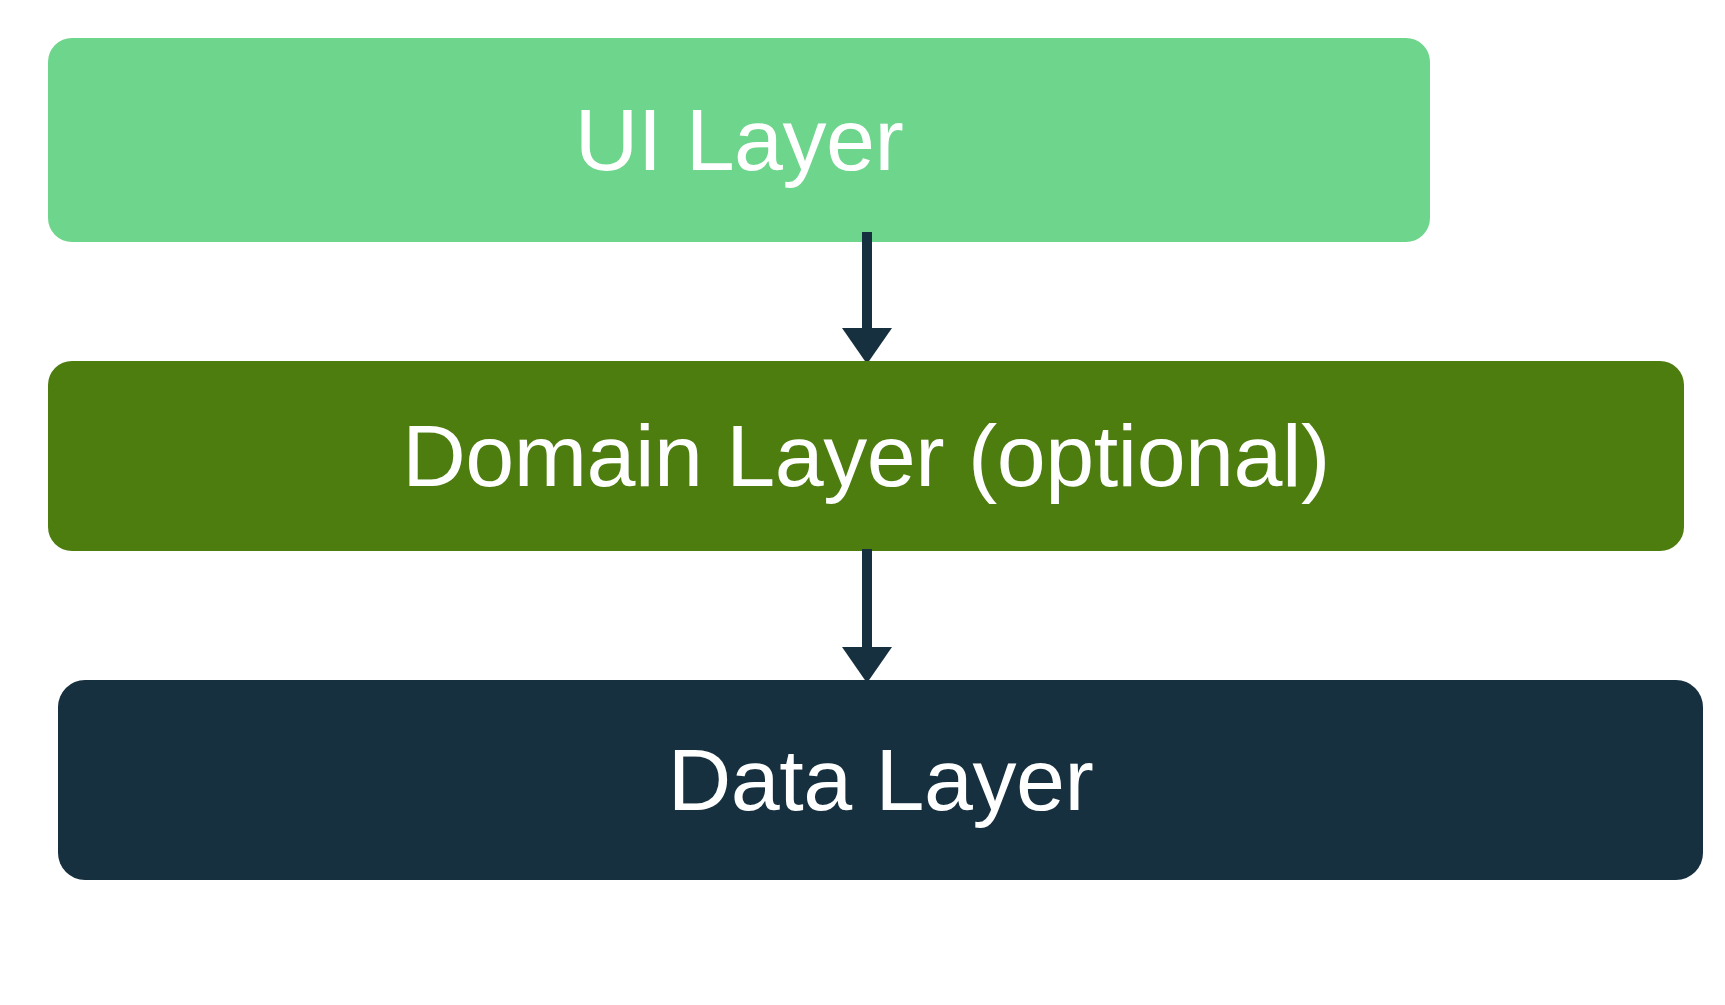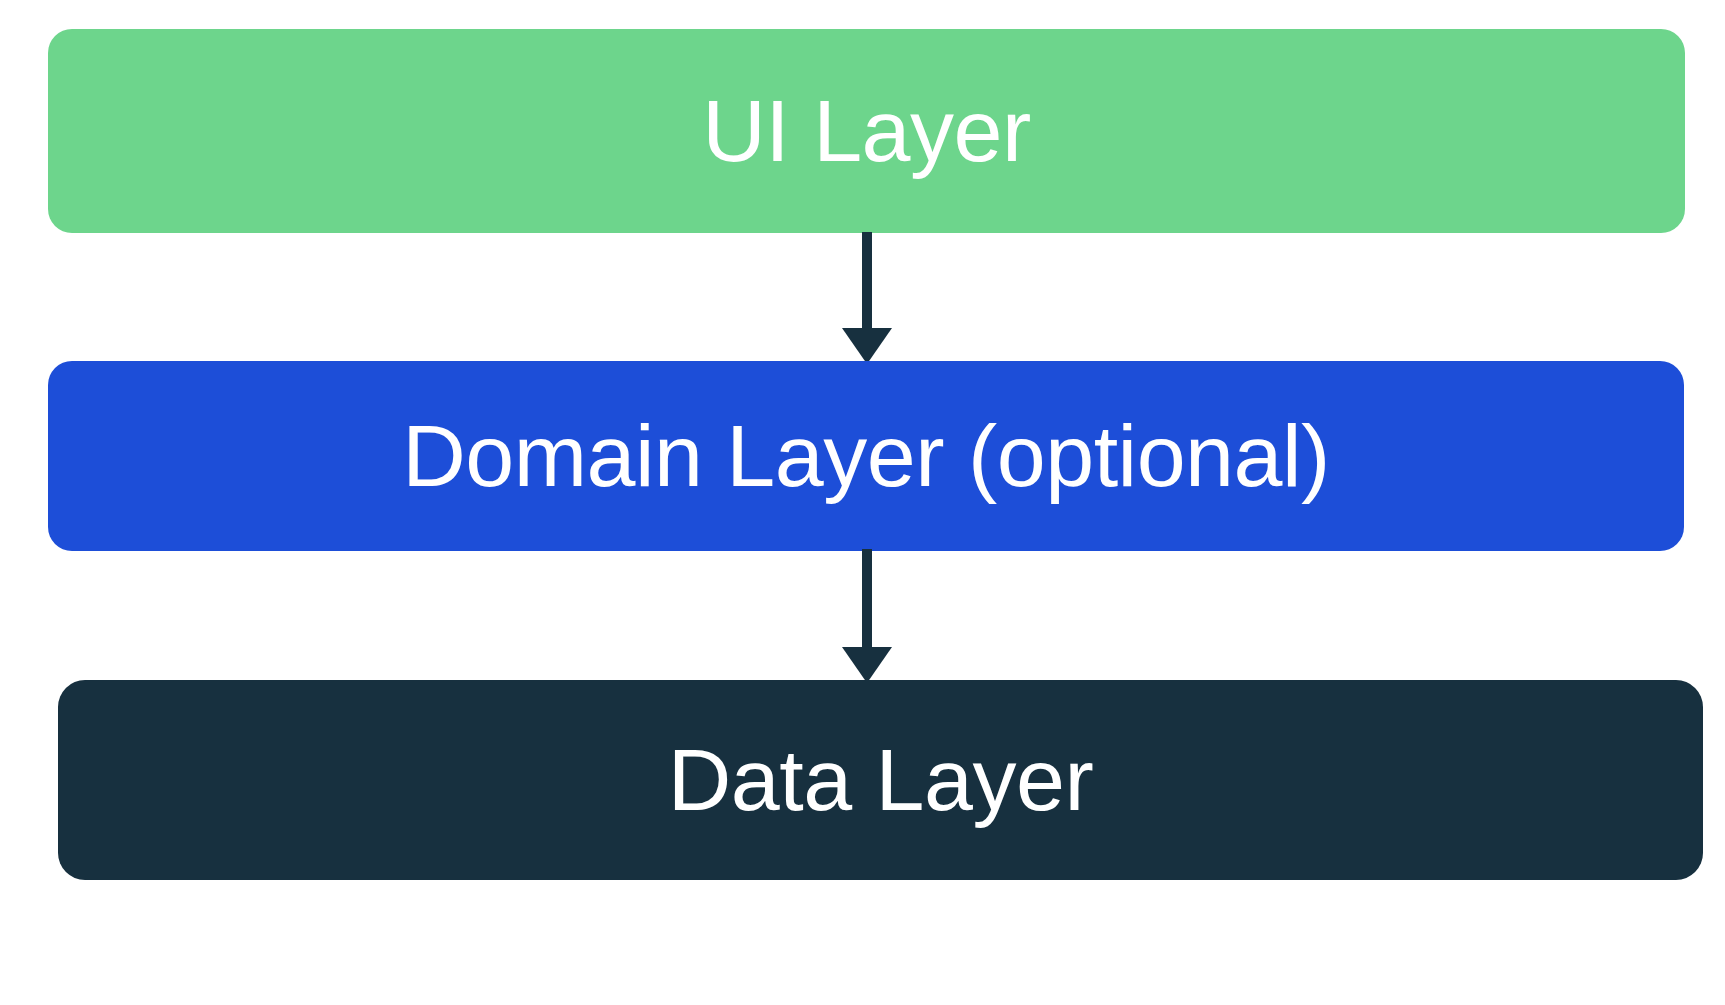--- a/index.html
+++ b/index.html
@@ -37,22 +37,22 @@
     font-weight: 400;
     letter-spacing: -0.5px;
     line-height: 1;
     white-space: nowrap;
     text-align: center;
   }
 
   
   #ui-layer-box {
     left: 48px;
-    top: 29px;
-    width: 1637px;
+    top: 38px;
+    width: 1382px;
     height: 204px;
     background: #6DD58C;
   }
   #ui-layer-box .layer-label { font-size: 88px; }
 
   
   #domain-layer-box {
     left: 48px;
     top: 361px;
     width: 1636px;
@@ -101,21 +101,21 @@
     <span class="layer-label" style="color: rgb(255, 255, 255);">UI Layer</span>
   </div>
 
   <div class="arrow-connector" id="arrow-ui-to-domain">
     <svg viewBox="0 0 112 132" preserveAspectRatio="none" aria-hidden="true">
       <rect x="51" y="0" width="10" height="100" fill="#17303F"></rect>
       <polygon points="31,96 81,96 56,132" fill="#17303F"></polygon>
     </svg>
   </div>
 
-  <div class="layer-box" id="domain-layer-box" style="background: #1d4ed8;">
+  <div class="layer-box" id="domain-layer-box" style="background: #4d7c0f;">
     <span class="layer-label" style="color: rgb(255, 255, 255);">Domain Layer (optional)</span>
   </div>
 
   <div class="arrow-connector" id="arrow-domain-to-data">
     <svg viewBox="0 0 112 134" preserveAspectRatio="none" aria-hidden="true">
       <rect x="51" y="0" width="10" height="102" fill="#17303F"></rect>
       <polygon points="31,98 81,98 56,134" fill="#17303F"></polygon>
     </svg>
   </div>
 

